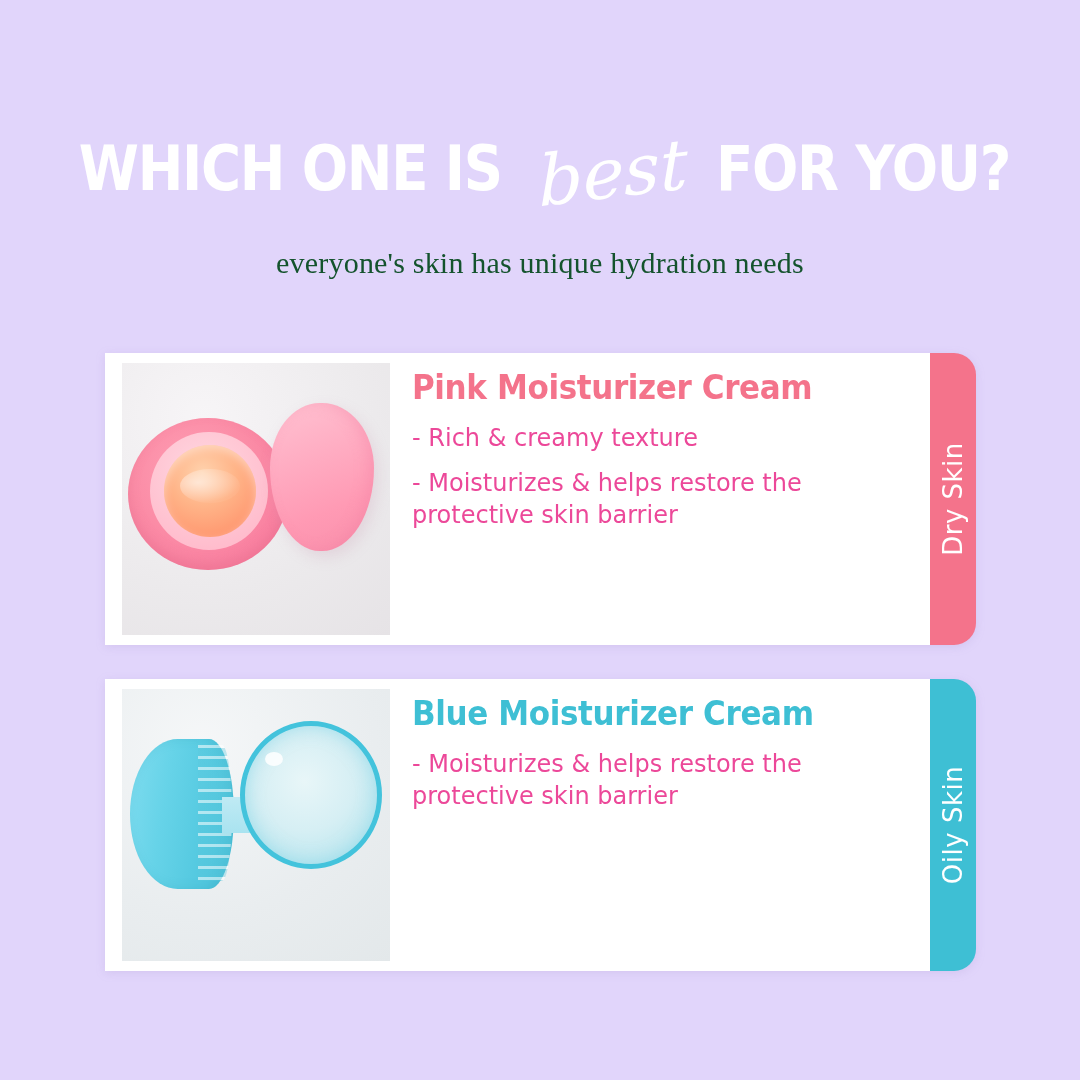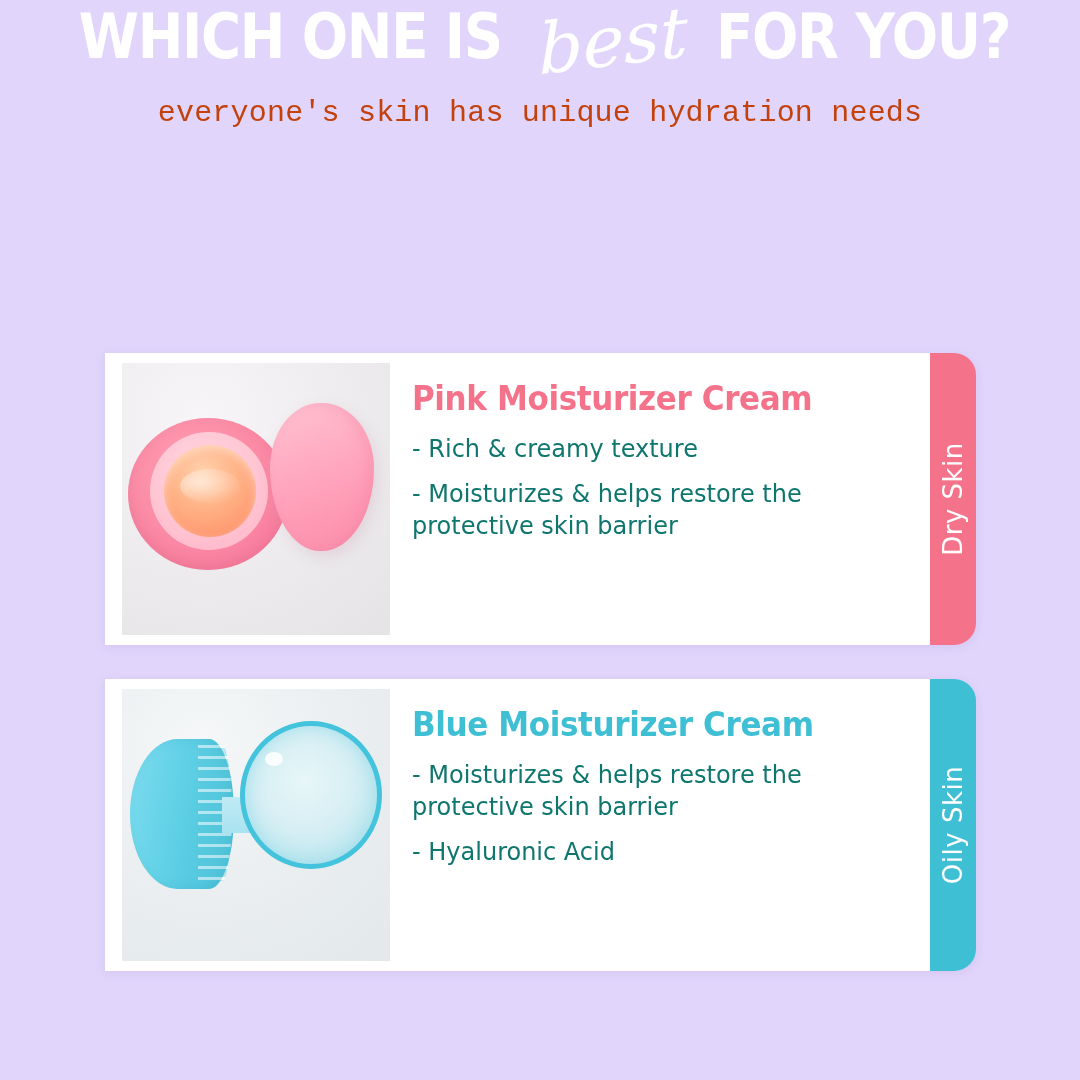--- a/index.html
+++ b/index.html
@@ -11,20 +11,21 @@
 
   body {
     background: #e1d5fb;
     font-family: "Liberation Sans", sans-serif;
     overflow: hidden;
     position: relative;
   }
 
   
   .header {
+    padding-top: 132px;
     text-align: center;
   }
 
   .headline {
     position: relative;
     height: 74px;
     color: #ffffff;
     white-space: nowrap;
     display: flex;
     align-items: center;
@@ -49,24 +50,24 @@
     font-size: 70px;
     line-height: 1;
     padding: 0 8px;
     transform: rotate(-7deg) skewX(-6deg);
     transform-origin: center;
     position: relative;
     top: 4px;
   }
 
   .subtitle {
-    margin-top: 22px;
-    font-family: Liberation Mono, monospace;
+    margin-top: 40px;
+    font-family: Liberation Serif, serif;
     font-size: 30px;
-    color: #c2410c;
+    color: #14532d;
     letter-spacing: 0.2px;
   }
 
   
   .cards {
     position: absolute;
     left: 105px;
     top: 353px;
     width: 870px;
   }
@@ -209,41 +210,41 @@
     left: 20px;
     top: 26px;
     width: 18px;
     height: 14px;
     border-radius: 50%;
     background: rgba(255,255,255,0.85);
   }
 
   
   .card-text {
-    padding: 26px 20px 0 22px;
+    padding: 15px 20px 0 22px;
     flex: 1 1 auto;
   }
 
   .card-title {
     font-family: "DejaVu Sans", sans-serif;
     font-weight: bold;
     font-size: 33px;
     letter-spacing: -0.4px;
     transform: scaleX(0.94);
     transform-origin: left center;
     margin-bottom: 16px;
   }
   .card.pink-card .card-title { color: #f4738b; }
   .card.blue-card .card-title { color: #3ebfd4; }
 
   .bullet {
     font-family: "DejaVu Sans", sans-serif;
     font-size: 24px;
     line-height: 1.33;
-    color: #0f766e;
+    color: #ec4899;
     margin-bottom: 13px;
     max-width: 480px;
   }
 
   
   .tab {
     position: absolute;
     top: 0;
     left: 825px;
     width: 46px;
@@ -309,21 +310,20 @@
       <div class="photo blue">
         <div class="jar-lid"></div>
         <div class="jar-lid-ribs"></div>
         <div class="jar-neck"></div>
         <div class="jar-base"></div>
       </div>
 
       <div class="card-text">
         <div class="card-title">Blue Moisturizer Cream</div>
         <div class="bullet">- Moisturizes &amp; helps restore the protective skin barrier</div>
-        <div class="bullet">- Hyaluronic Acid</div>
       </div>
     </div>
 
     <div class="tab">
       <span class="tab-label">Oily Skin</span>
     </div>
   </div>
 
 </div>
 

